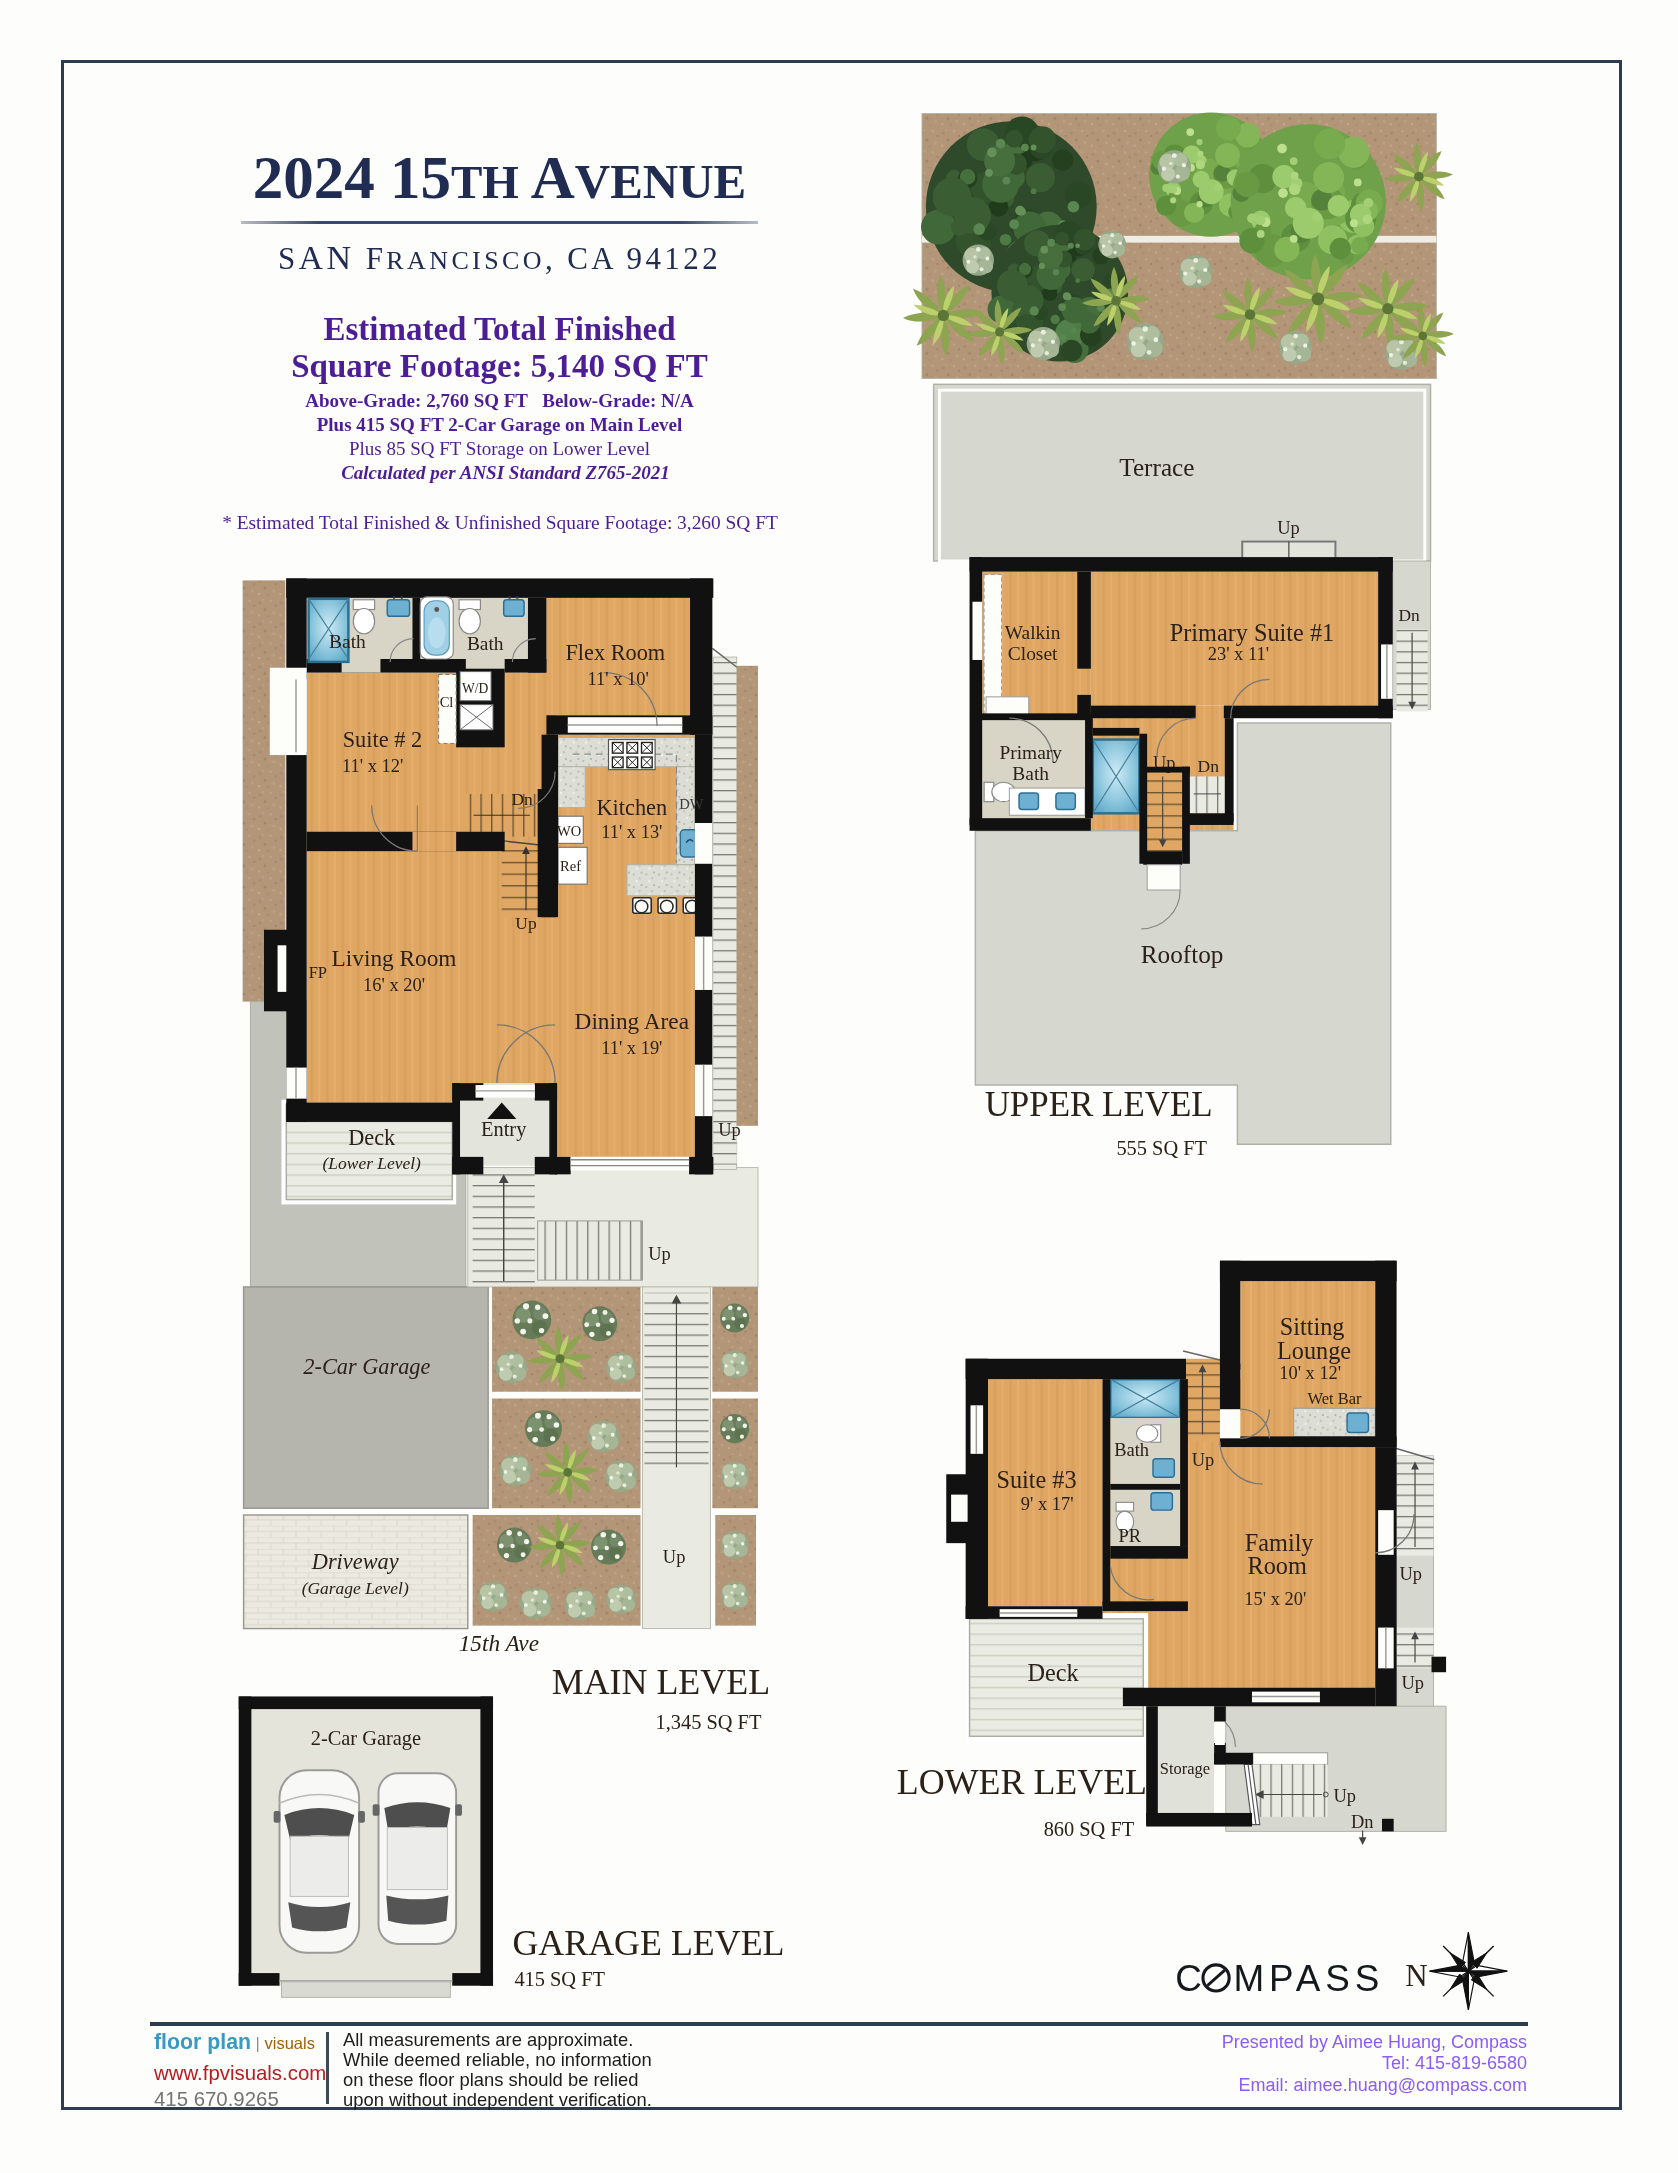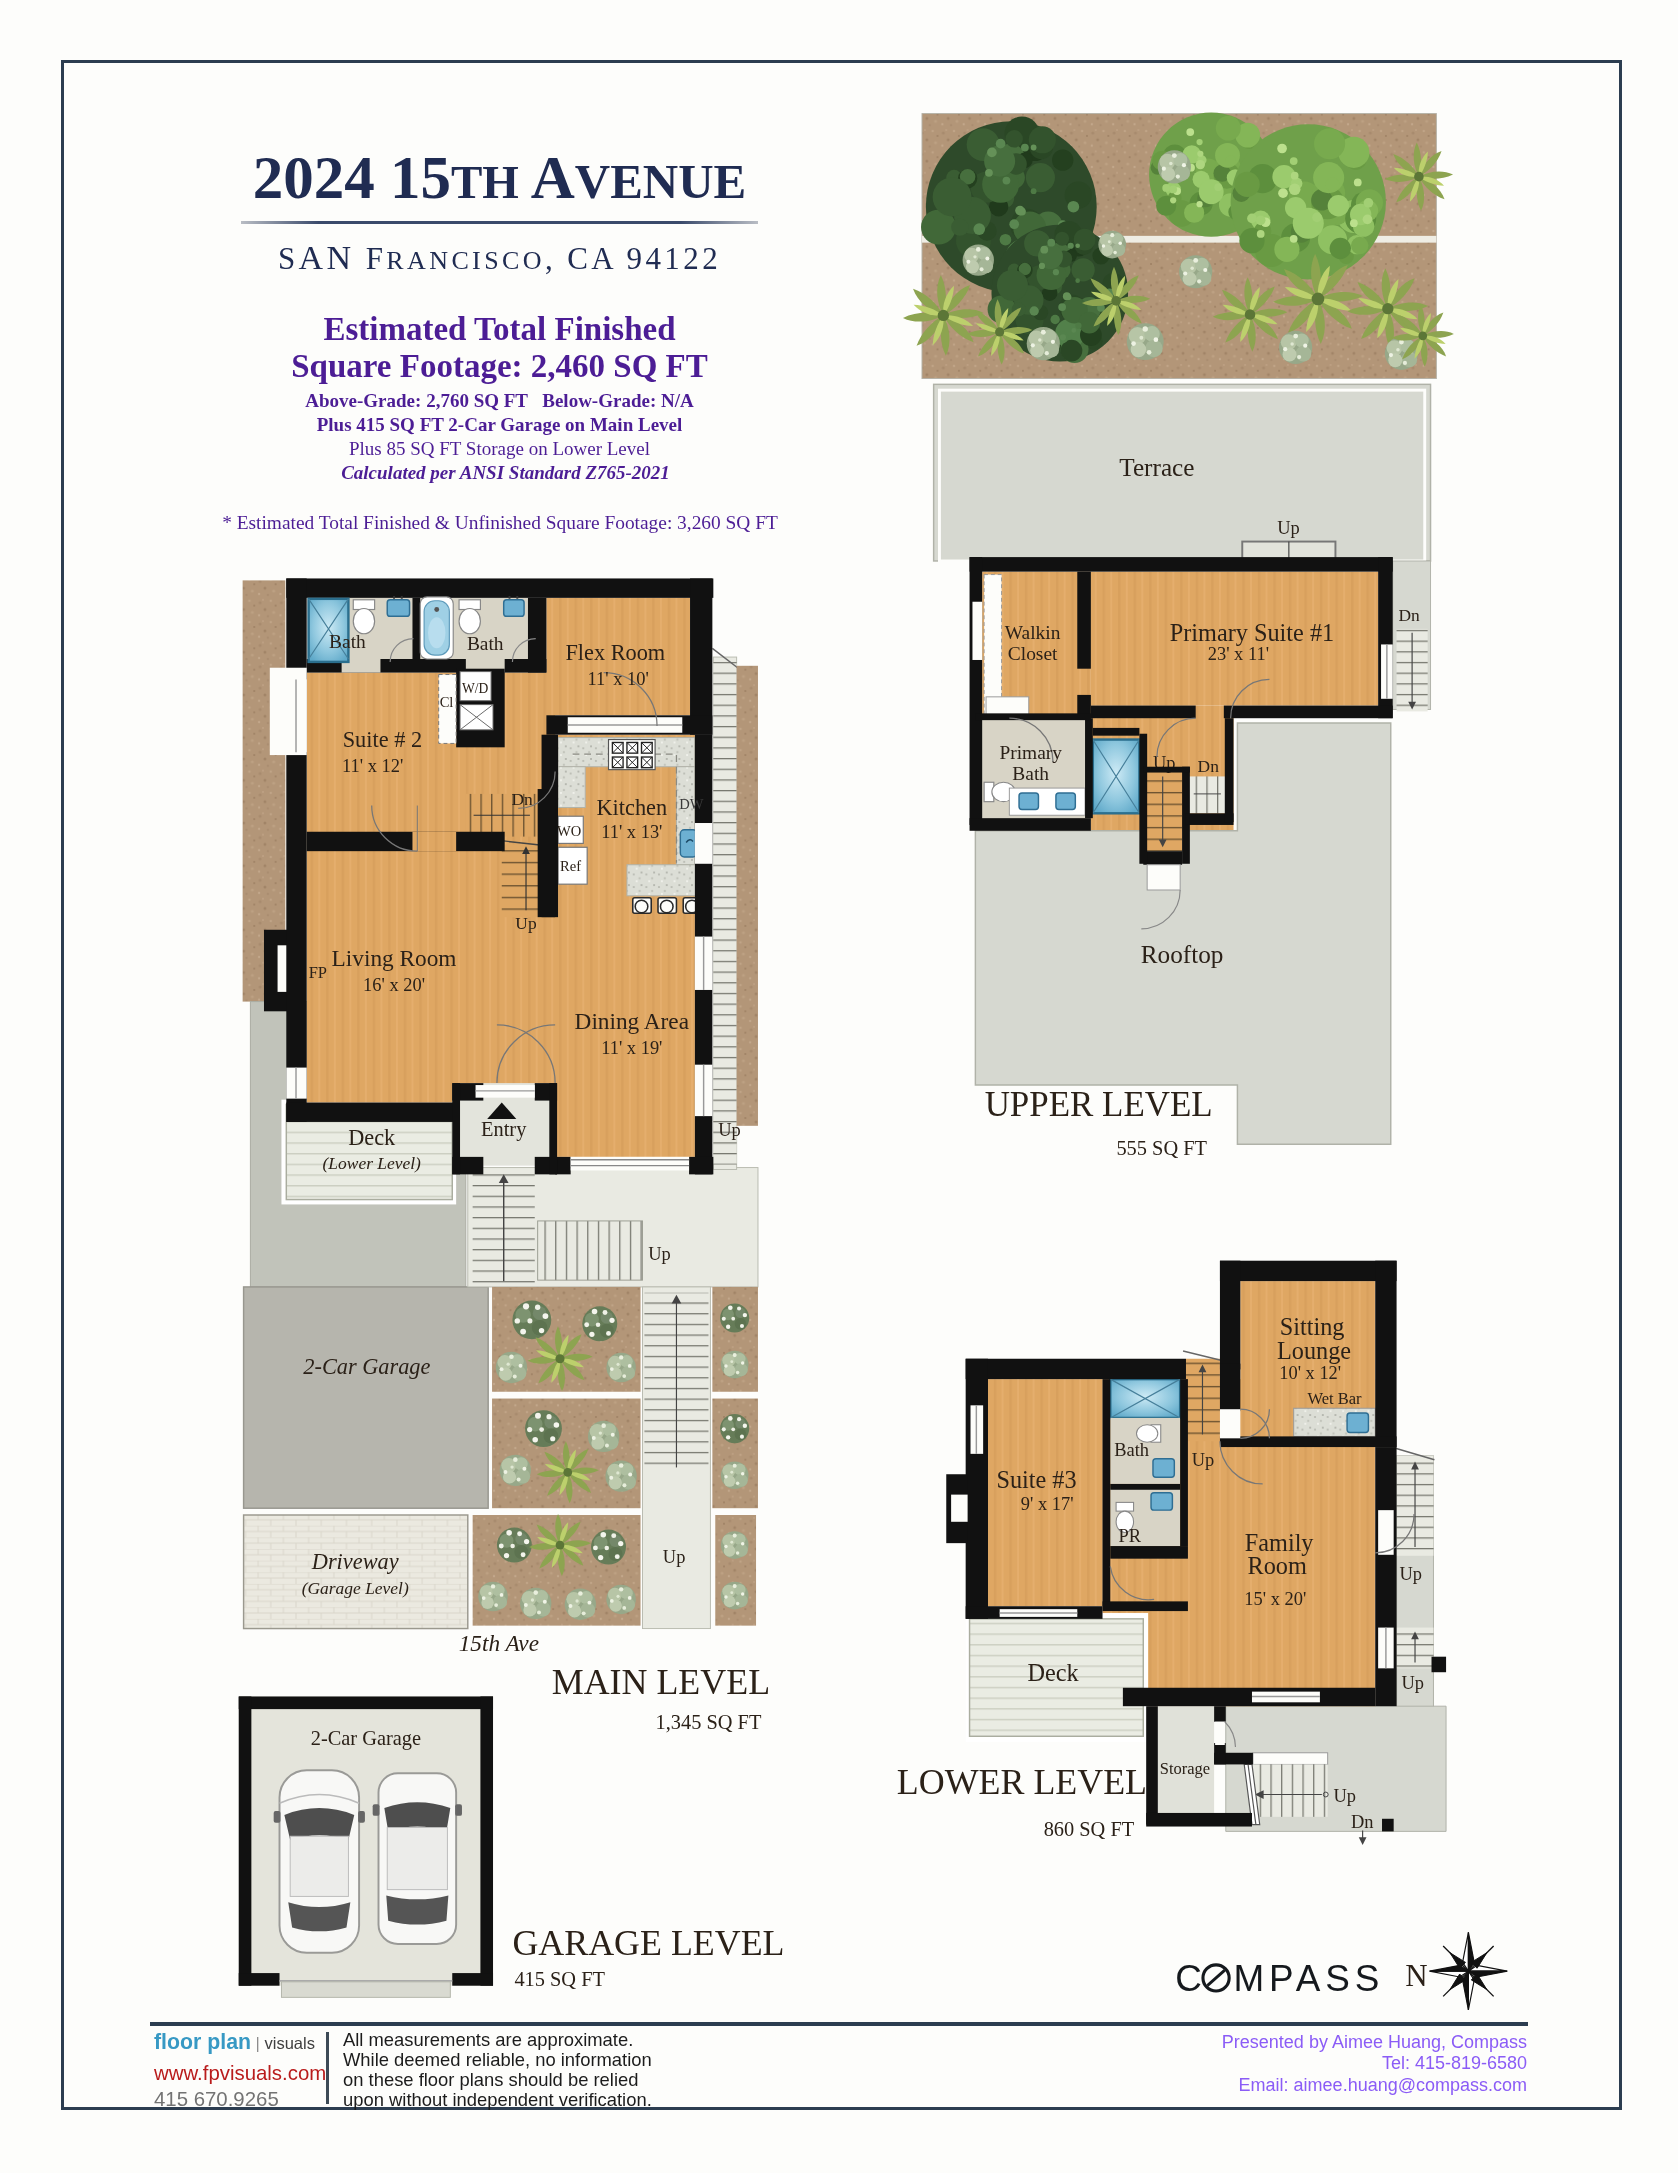--- a/index.html
+++ b/index.html
@@ -16,21 +16,21 @@
 <div class="abs" style="left:61px;top:60px;width:1555px;height:2044px;border:3.9px solid #2c3d50;"></div>
 
 <div class="abs ctr navy" style="left:223px;top:147px;width:553px;font-size:61px;line-height:1;white-space:nowrap;font-weight:bold;">2024 15<span style="font-size:47px;">TH</span> A<span style="font-size:49px;">VENUE</span></div>
 
 <div class="abs" style="left:241px;top:221px;width:517px;height:2.9px;background:linear-gradient(90deg,#b9bdc4,#3a4a6b 15%,#3a4a6b 85%,#b9bdc4);"></div>
 
 <div class="abs ctr navy" style="left:223px;top:239px;width:553px;font-size:31px;letter-spacing:3.4px;white-space:nowrap;">S<span style="font-size:34px;text-align:right;">AN</span> F<span style="font-size:26px;">RANCISCO</span>, CA 94122</div>
 
 <div class="abs ctr hdr" style="left:223px;top:311px;width:553px;font-size:33px;font-weight:bold;">Estimated Total Finished</div>
 
-<div class="abs ctr hdr" style="left:223px;top:348px;width:553px;font-size:33px;font-weight:bold;">Square Footage: 2,460 SQ FT</div>
+<div class="abs ctr hdr" style="left:223px;top:348px;width:553px;font-size:33px;font-weight:bold;">Square Footage: 5,140 SQ FT</div>
 
 <div class="abs ctr hdr" style="left:223px;top:390px;width:553px;font-size:19px;font-weight:bold;">Above-Grade: 2,760 SQ FT&nbsp;&nbsp;&nbsp;Below-Grade: N/A</div>
 
 <div class="abs ctr hdr" style="left:223px;top:414px;width:553px;font-size:19px;font-weight:bold;">Plus 415 SQ FT 2-Car Garage on Main Level</div>
 
 <div class="abs ctr hdr" style="left:223px;top:438px;width:553px;font-size:19px;font-weight:normal;">Plus 85 SQ FT Storage on Lower Level</div>
 
 <div class="abs ctr hdr" style="left:229px;top:462px;width:553px;font-size:19px;font-weight:bold;font-style:italic;">Calculated per ANSI Standard Z765-2021</div>
 
 <div class="abs ctr hdr" style="left:209px;top:512px;width:582px;font-size:19.4px;white-space:nowrap;">* Estimated Total Finished &amp; Unfinished Square Footage: 3,260 SQ FT</div>
@@ -1190,21 +1190,21 @@
 </g>
 
 <g>
         <text x="1448" y="2046" font-size="32">N</text>
       </g>
 </g>
 </svg>
 
 <div class="abs" style="left:150px;top:2022px;width:1378px;height:3.9px;background:#2c3d50;"></div>
 
-<div class="abs" style="left:154px;top:2030px;font-family:'Liberation Sans',sans-serif;font-size:21.3px;font-weight:bold;color:#3799c4;white-space:nowrap;">floor plan<span style="font-weight:normal;color:#8d8d8d;font-size:16.5px;"> | </span><span style="font-weight:normal;color:#404040;font-size:16.5px;">visuals</span></div>
+<div class="abs" style="left:154px;top:2030px;font-family:'Liberation Sans',sans-serif;font-size:21.3px;font-weight:bold;color:#3799c4;white-space:nowrap;">floor plan<span style="font-weight:normal;color:#8d8d8d;font-size:16.5px;"> | </span><span style="font-weight:normal;color:#a16207;font-size:16.5px;">visuals</span></div>
 
 <div class="abs" style="left:154px;top:2062px;font-family:'Liberation Sans',sans-serif;font-size:20.4px;color:#b91c1c;">www.fpvisuals.com</div>
 
 <div class="abs" style="left:154px;top:2088px;font-family:'Liberation Sans',sans-serif;font-size:20.4px;color:#737373;">415 670.9265</div>
 
 <div class="abs" style="left:326px;top:2032px;width:2.9px;height:72px;background:#3d4a56;"></div>
 
 <div class="abs" style="left:343px;top:2030px;font-family:'Liberation Sans',sans-serif;font-size:18.4px;line-height:20px;color:#1c1c1c;">All measurements are approximate.<br>While deemed reliable, no information<br>on these floor plans should be relied<br>upon without independent verification.</div>
 
 <div class="abs" style="left:1042px;top:2032px;width:485px;text-align:right;font-family:'Liberation Sans',sans-serif;font-size:18px;line-height:21.3px;color:#8b5cf6;">Presented by Aimee Huang, Compass<br>Tel: 415-819-6580<br>Email: aimee.huang@compass.com</div>

